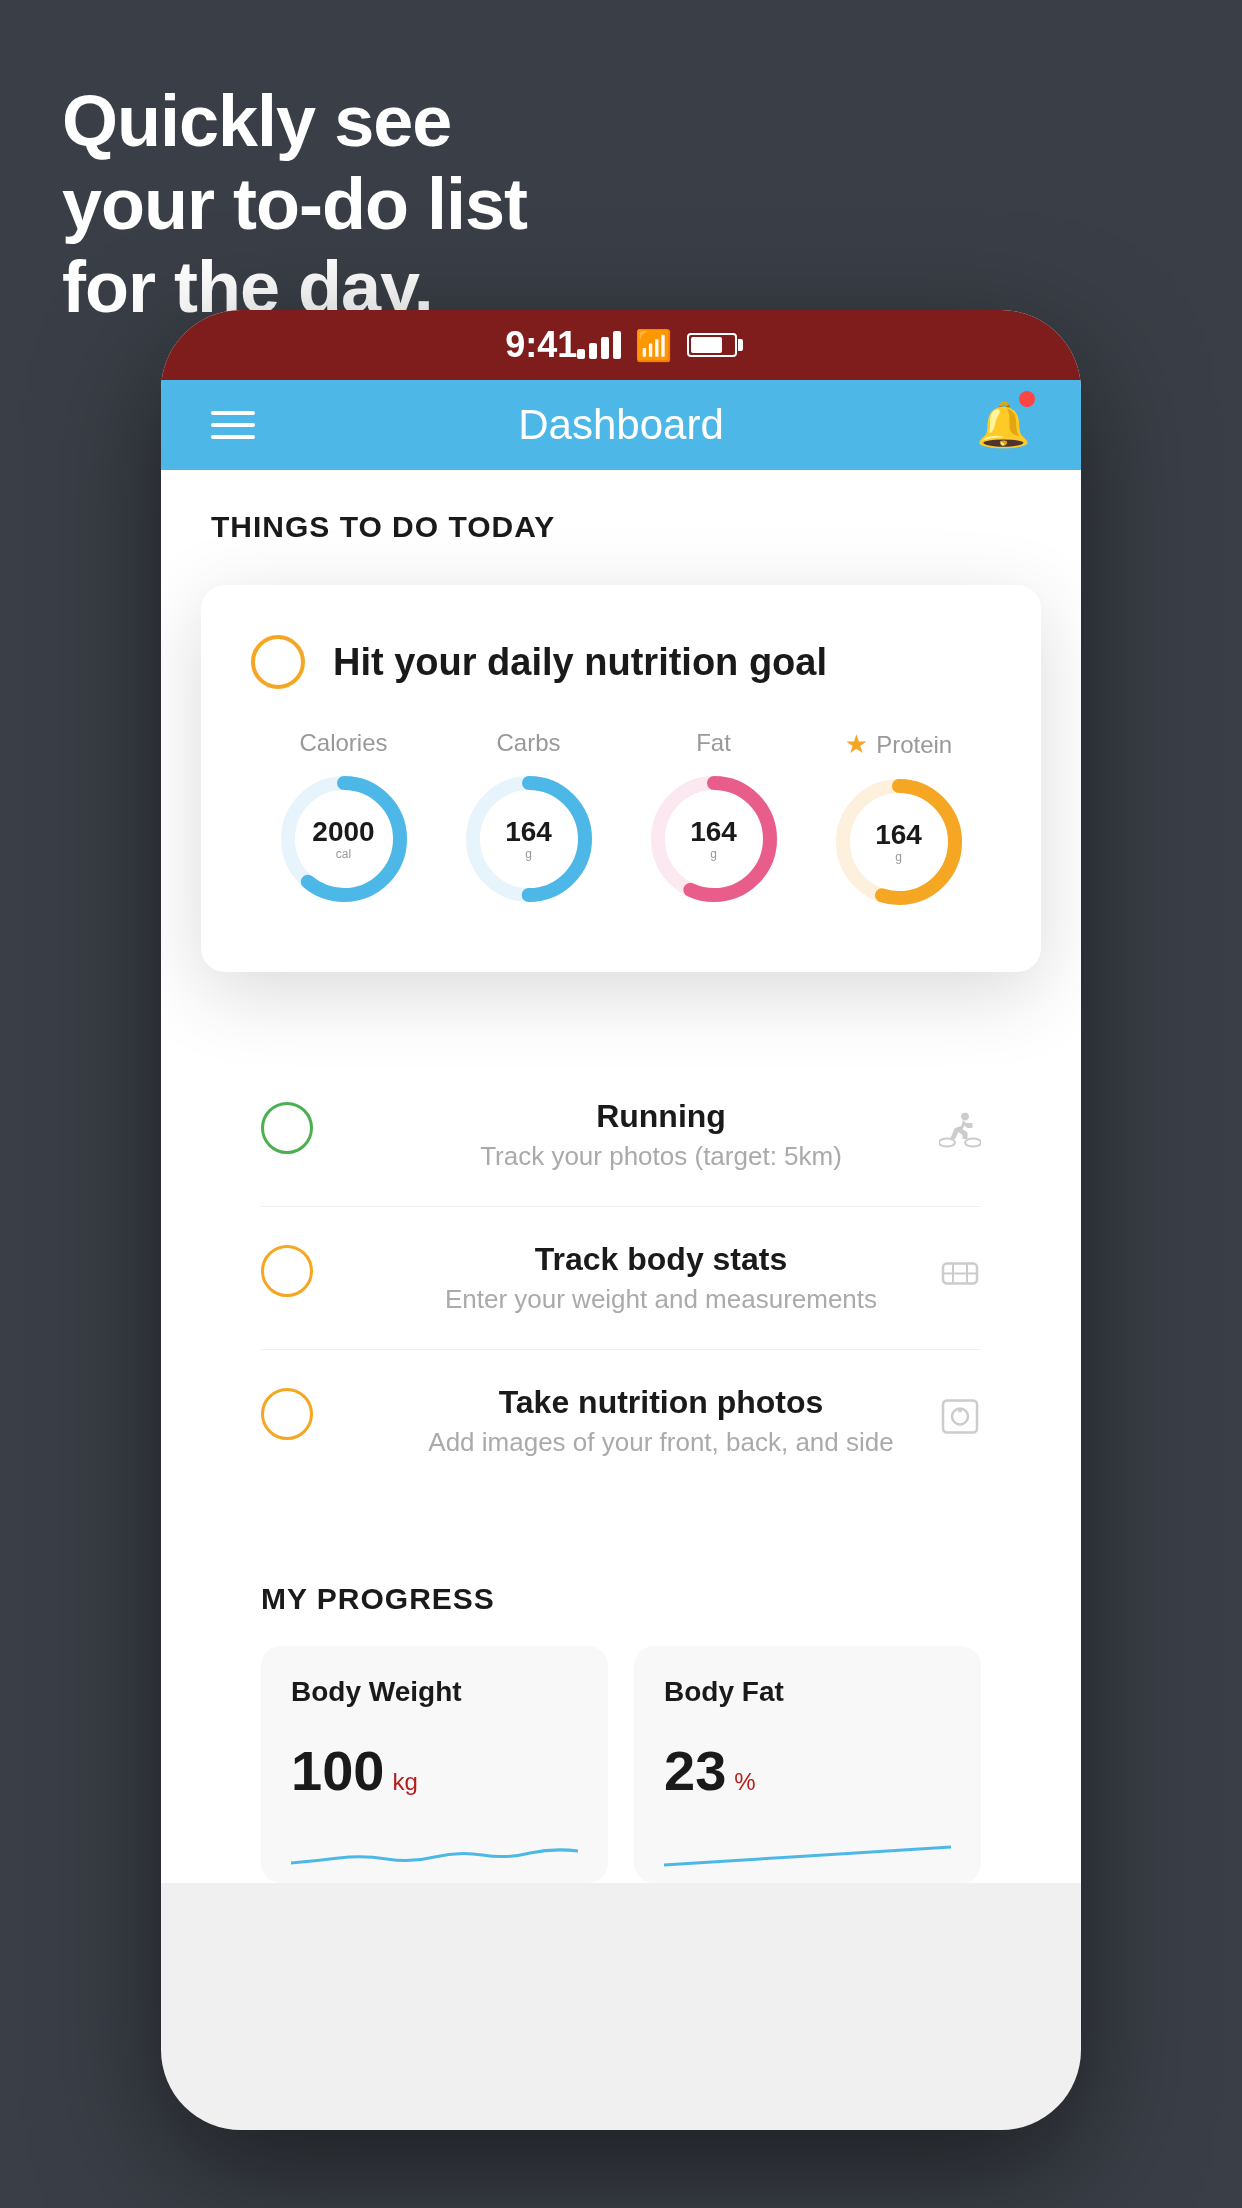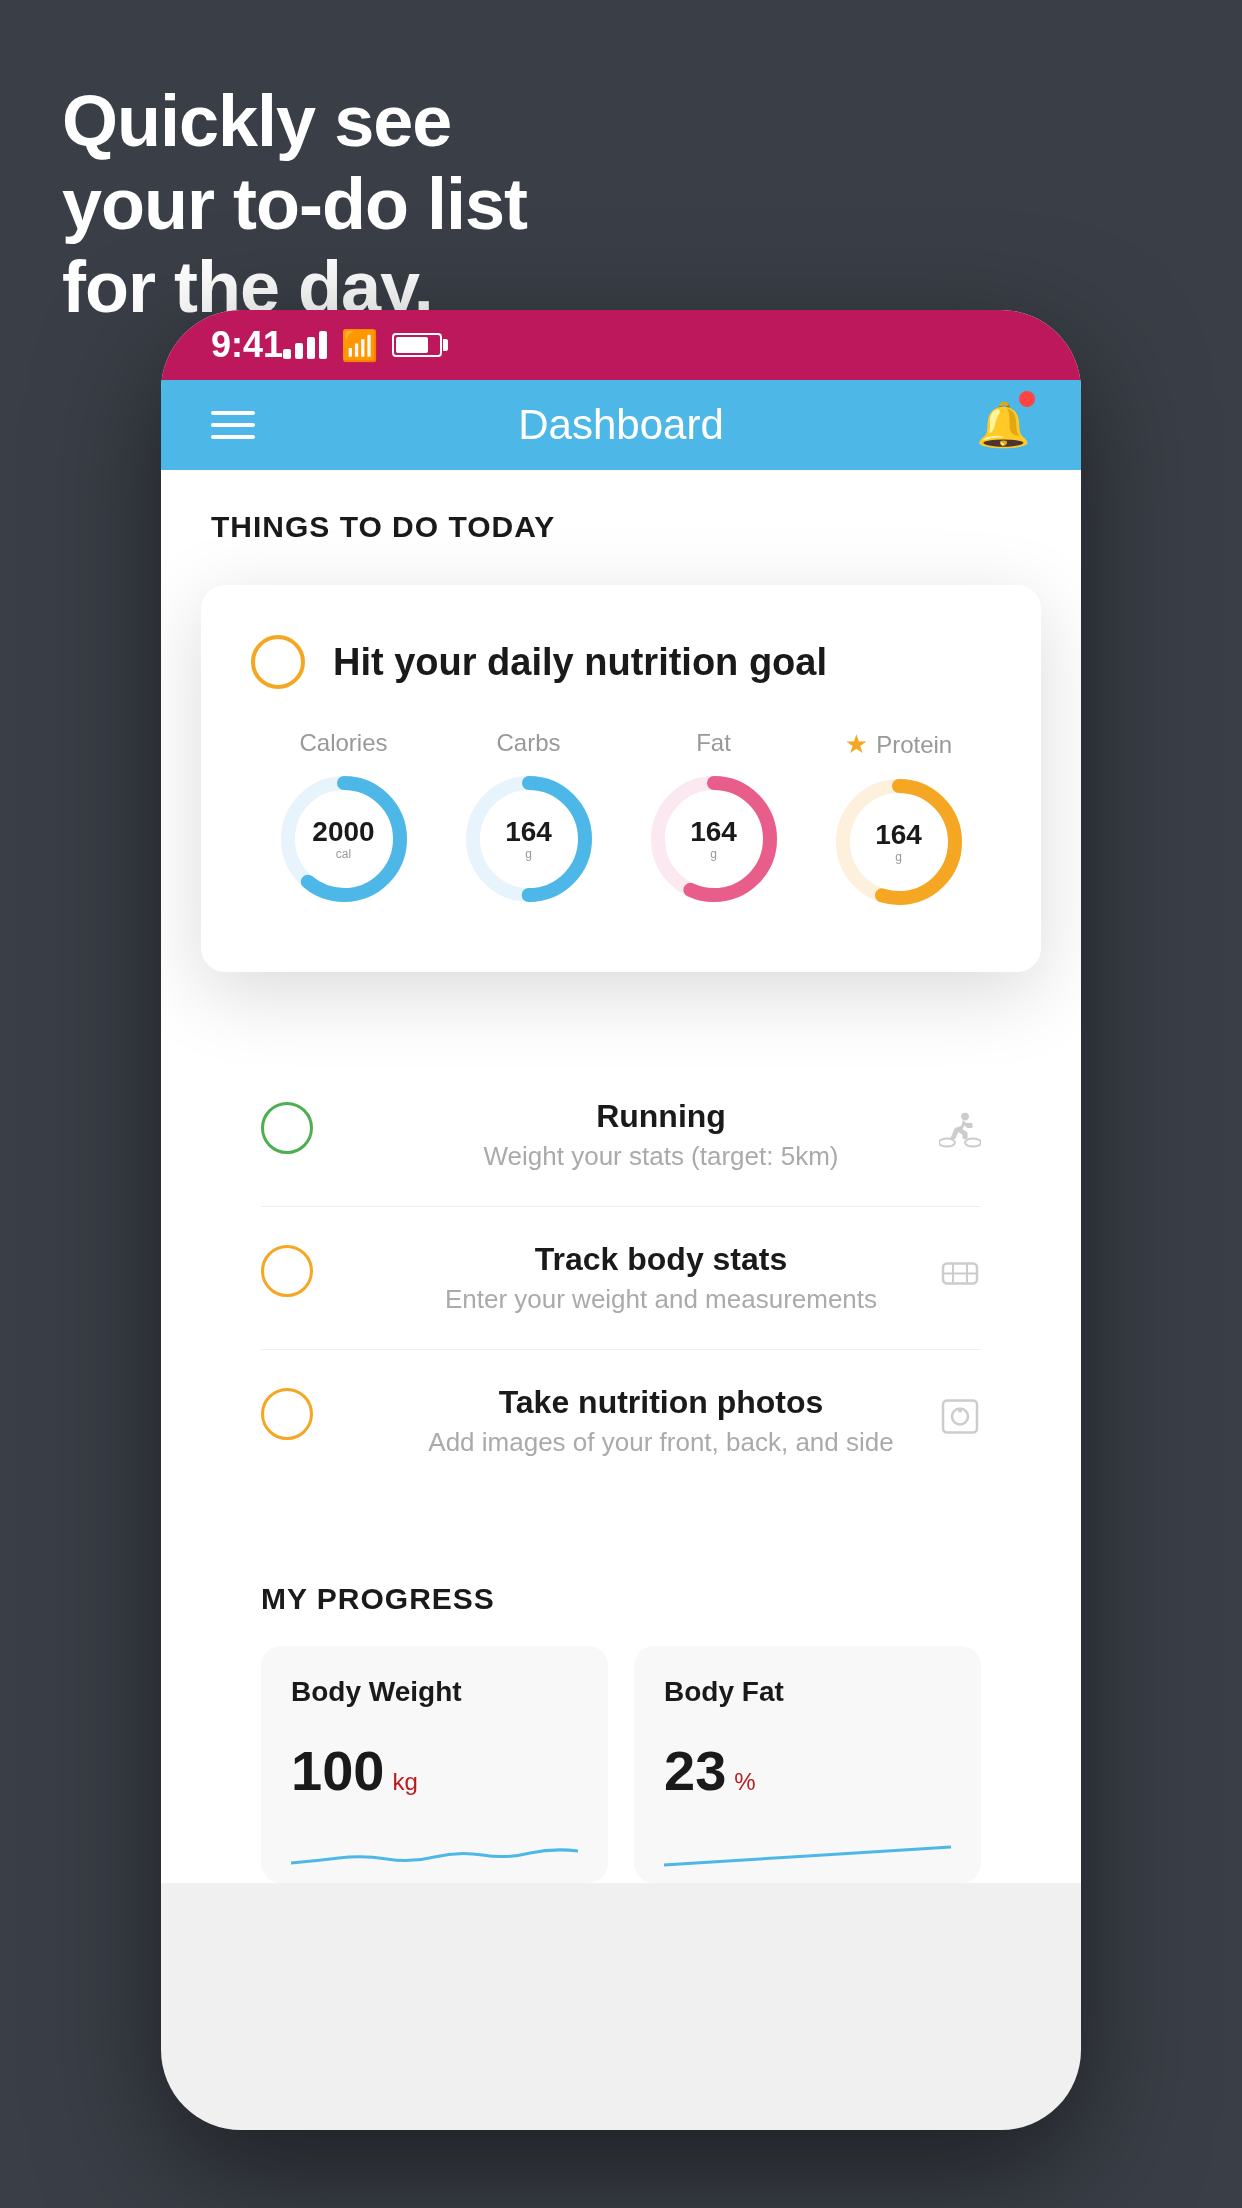--- a/index.html
+++ b/index.html
@@ -39,25 +39,25 @@
       width: 920px;
       height: 1820px;
       background: #f0f0f0;
       border-radius: 80px;
       overflow: hidden;
       box-shadow: 0 40px 120px rgba(0,0,0,0.5);
     }
 
     
     .status-bar {
-      background: #be185d;
+      background: #7f1d1d;
       height: 70px;
       display: flex;
       align-items: center;
-      justify-content: flex-start;
+      justify-content: center;
       padding: 0 50px;
     }
 
     .status-time {
       color: #ffffff;
       font-size: 36px;
       font-weight: 600;
     }
 
     .status-icons {
@@ -503,21 +503,21 @@
         </div>
       </div>
     </div>
 
     <div class="todo-list">
 
       <div class="todo-item">
         <div class="todo-circle green"></div>
         <div class="todo-text-group">
           <div class="todo-title">Running</div>
-          <div class="todo-subtitle">Weight your stats (target: 5km)</div>
+          <div class="todo-subtitle">Track your photos (target: 5km)</div>
         </div>
         <div class="todo-icon">
           <svg width="42" height="36" viewBox="0 0 42 36" fill="none">
             <path d="M30 4c0-2.2-1.8-4-4-4s-4 1.8-4 4 1.8 4 4 4 4-1.8 4-4z" fill="#ccc"></path>
             <path d="M22 14l-6 2-4 10h4l3-7 5 3v4h4v-6l-5-3 2-5 3 3h5v-4h-6l-3-3" fill="#ccc" stroke="#ccc" stroke-width="1"></path>
             <ellipse cx="8" cy="30" rx="8" ry="4" fill="none" stroke="#ccc" stroke-width="2"></ellipse>
             <ellipse cx="34" cy="30" rx="8" ry="4" fill="none" stroke="#ccc" stroke-width="2"></ellipse>
           </svg>
         </div>
       </div>

